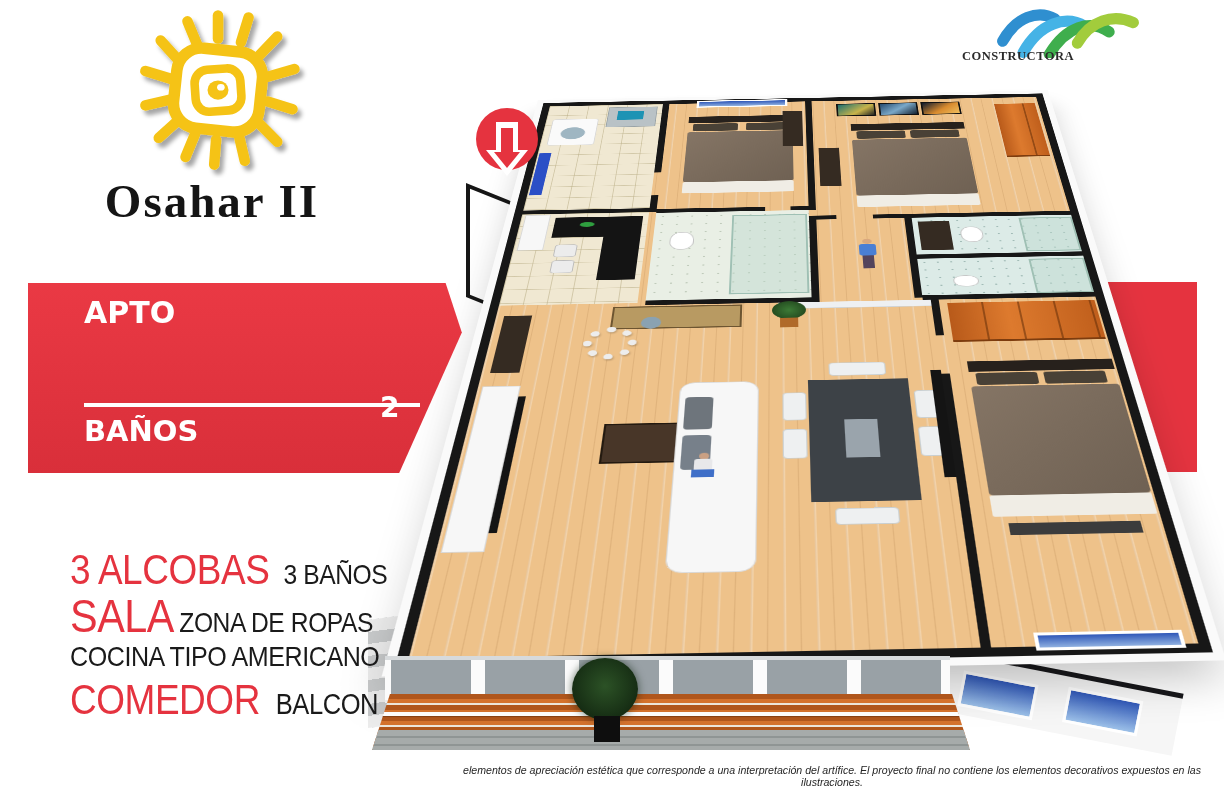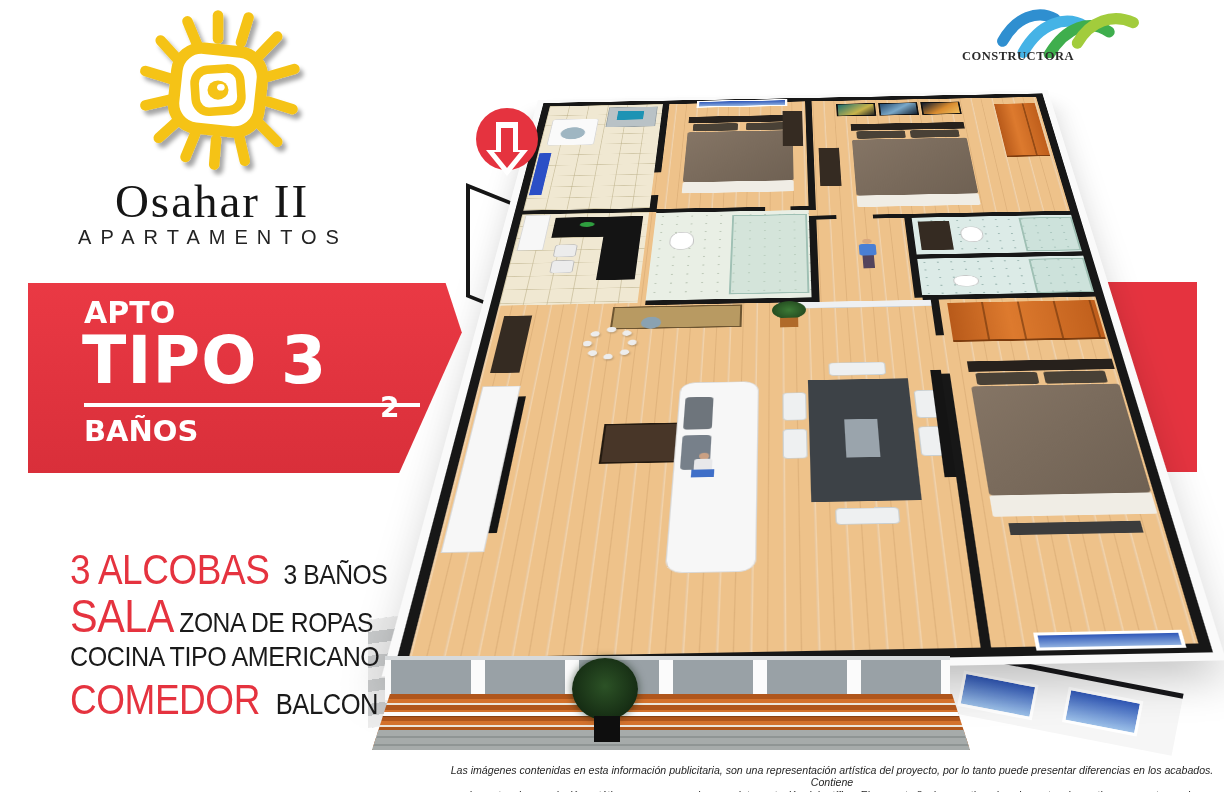--- a/index.html
+++ b/index.html
@@ -2,21 +2,21 @@
 <html><head>
 <meta charset="utf-8">
 <style>
   html,body{margin:0;padding:0;}
   body{width:1224px;height:792px;background:#fff;overflow:hidden;position:relative;
        font-family:"Liberation Sans",sans-serif;}
   .abs{position:absolute;}
   
   .sun-logo{left:118px;top:6px;width:200px;height:172px;}
   .brand-name{left:60px;top:174px;width:304px;text-align:center;
-    font-family:"Liberation Serif",serif;font-size:47px;color:#151515;letter-spacing:2px;}
+    font-family:"Liberation Serif",serif;font-size:47px;color:#151515;letter-spacing:2px;font-weight:bold;}
   .brand-sub{left:58px;top:226px;width:310px;text-align:center;
     font-size:20px;color:#232323;letter-spacing:9px;font-weight:400;}
   
   .builder-logo{left:988px;top:2px;width:160px;height:56px;}
   .builder-l1{left:962px;top:49px;width:240px;font-family:"Liberation Serif",serif;
     font-size:12.5px;font-weight:bold;color:#2b2b2b;letter-spacing:.5px;}
   .builder-l2{left:960px;top:62px;width:250px;font-family:"Liberation Serif",serif;
     font-size:18px;color:#3a3a3a;letter-spacing:.4px;}
   
   .banner{left:28px;top:283px;width:464px;height:190px;z-index:3;
@@ -133,37 +133,35 @@
         <line x1="58" y1="56" x2="40" y2="36"></line>
           <line x1="78" y1="40" x2="68" y2="16"></line>
       </g>
       <rect x="55" y="46" width="90" height="84" rx="26" stroke-width="12" fill="#fff" transform="rotate(6 100 88)"></rect>
       <rect x="76" y="66" width="48" height="44" rx="14" stroke-width="9" fill="#fff" transform="rotate(-4 100 88)"></rect>
       <ellipse cx="100" cy="88" rx="11" ry="10" fill="#f5c316" stroke="none"></ellipse>
       <ellipse cx="103" cy="85" rx="4" ry="3.5" fill="#fff" stroke="none"></ellipse>
     </g>
   </svg>
   <div class="abs brand-name">Osahar II</div>
-  <div class="abs brand-sub">APARTAMENTOS</div>
 
   <svg class="abs builder-logo" viewBox="0 0 160 60">
     <g fill="none" stroke-linecap="round" stroke-width="12">
       <path d="M10,42 C24,16 48,8 66,18" stroke="#2f8fd0"></path>
       <path d="M32,54 C50,22 78,14 98,26" stroke="#45b3e6"></path>
       <path d="M60,56 C78,26 104,18 124,32" stroke="#3fae4d"></path>
       <path d="M90,44 C104,20 128,12 150,22" stroke="#a2cc3c"></path>
     </g>
   </svg>
   <div class="abs builder-l1">CONSTRUCTORA</div>
 
   <div class="abs red-band"></div>
 
   <div class="abs banner">
     <div class="apto">APTO</div>
-    <div class="tipo">TIPO 3</div>
     <div class="rule"></div>
     <div class="area-l">BAÑOS</div>
     <div class="area-s">2</div>
   </div>
 
   <svg class="abs arrow-icon" viewBox="0 0 66 76">
     <circle cx="33" cy="33" r="31" fill="#e5333f"></circle>
     <path d="M33,70 L12,44 L22,44 L22,16 L44,16 L44,44 L54,44 Z" fill="#fff"></path>
     <path d="M33,62 L20,46 L27,46 L27,22 L39,22 L39,46 L46,46 Z" fill="#e5333f"></path>
   </svg>
@@ -305,17 +303,16 @@
       <span class="fblack" style="font-size:28.5px;">COCINA TIPO AMERICANO</span>
     </div>
     <div class="frow" style="top:676px;">
       <span class="fred" style="font-size:42px;">COMEDOR</span>
       <span style="width:18px;"></span>
       <span class="fblack" style="font-size:29px;">BALCON</span>
     </div>
   </div>
 
   <div class="abs disclaimer">
-    <div>Las imágenes contenidas en esta información publicitaria, son una representación artística del proyecto, por lo tanto puede presentar diferencias en los acabados. Contiene</div>
     <div>elementos de apreciación estética que corresponde a una interpretación del artífice. El proyecto final no contiene los elementos decorativos expuestos en las ilustraciones.</div>
   </div>
 
 </div>
 
 </body></html>

